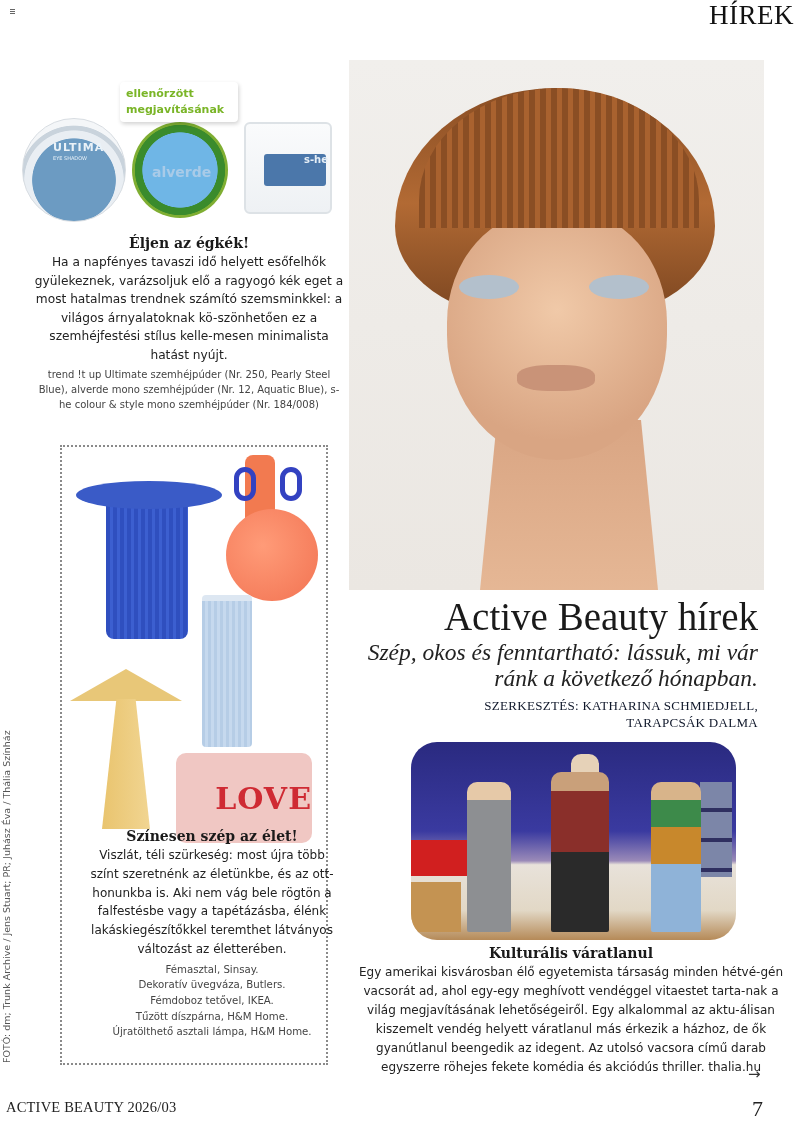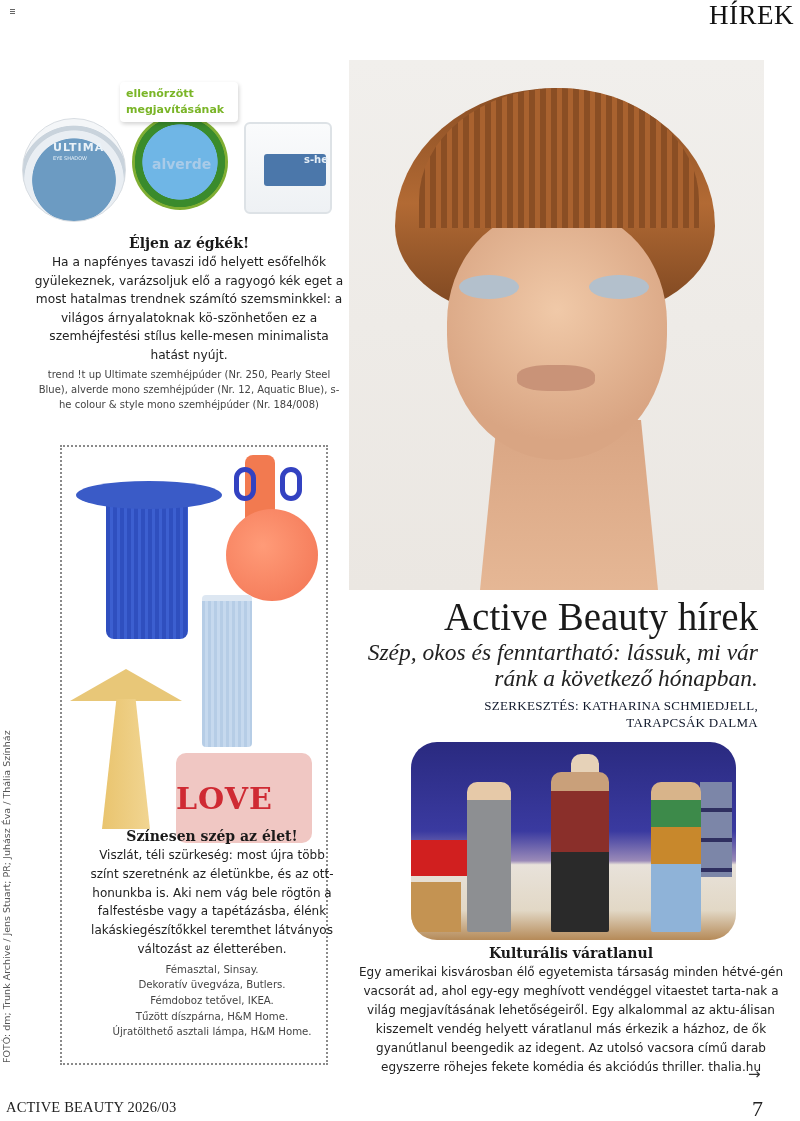--- a/index.html
+++ b/index.html
@@ -10,21 +10,21 @@
   .menu-icon span { display: block; height: 1px; background: #666; margin-bottom: 1px; }
 
   .section-label { position: absolute; right: 6px; top: 0px; font-family: "Liberation Serif", serif; font-size: 27px; letter-spacing: 0.5px; color: #111; }
 
   
   .products-row { position: absolute; left: 18px; top: 78px; width: 330px; height: 150px; }
   .compact { position: absolute; }
   .compact-1 { left: 4px; top: 40px; width: 104px; height: 104px; border-radius: 50%; background: radial-gradient(circle at 50% 60%, #6c9bc2 0 52%, #e9eef3 53% 62%, #c9d3dc 63% 68%, #f4f6f8 69%); border: 1px solid #d8dde2; }
   .compact-1 .brand { position: absolute; left: 30px; top: 22px; font-size: 11px; font-weight: bold; color: #eaf2f8; letter-spacing: 1px; }
   .compact-1 .sub { position: absolute; left: 30px; top: 36px; font-size: 5px; color: #eaf2f8; }
-  .compact-2 { left: 114px; top: 36px; width: 96px; height: 96px; border-radius: 50%; background: radial-gradient(circle, #6fb6e6 0 55%, #3a8b2c 56% 66%, #7fae32 67% 76%, #5d8e25 77%); }
+  .compact-2 { left: 114px; top: 44px; width: 96px; height: 96px; border-radius: 50%; background: radial-gradient(circle, #6fb6e6 0 55%, #3a8b2c 56% 66%, #7fae32 67% 76%, #5d8e25 77%); }
   .compact-2 .brand { position: absolute; left: 20px; top: 42px; font-size: 14px; font-weight: bold; color: #a9cbe8; }
   .compact-3 { left: 226px; top: 44px; width: 88px; height: 92px; background: linear-gradient(#fafbfc, #eef1f4); border: 2px solid #dde2e6; border-radius: 6px; }
   .compact-3 .pan { position: absolute; left: 18px; top: 30px; width: 62px; height: 32px; background: #4b77aa; border-radius: 3px; }
   .compact-3 .brand { position: absolute; left: 58px; top: 30px; font-size: 10px; font-weight: bold; color: #e5eef6; }
   .badge { position: absolute; left: 102px; top: 4px; width: 118px; height: 40px; background: #fff; border-radius: 4px; box-shadow: 1px 2px 4px rgba(0,0,0,0.18); padding: 4px 6px; }
   .badge span { display: block; font-size: 11px; font-weight: bold; color: #7ab527; line-height: 16px; }
 
   .eye-block { position: absolute; left: 34px; top: 233px; width: 310px; text-align: center; }
   .h-serif { font-family: "DejaVu Serif", serif; font-weight: bold; color: #1a1a1a; }
   .eye-block h3 { font-size: 14px; line-height: 20px; }
@@ -37,21 +37,21 @@
   .table-top { left: 14px; top: 34px; width: 146px; height: 28px; border-radius: 50%; background: #3a5bc7; }
   .table-leg { left: 44px; top: 52px; width: 82px; height: 140px; background: repeating-linear-gradient(90deg, #2f4fbf 0 4px, #3c5fd0 4px 7px); border-radius: 0 0 8px 8px; }
   .vase-neck { left: 183px; top: 8px; width: 30px; height: 72px; background: #f27a50; border-radius: 8px 8px 0 0; }
   .vase-body { left: 164px; top: 62px; width: 92px; height: 92px; border-radius: 50%; background: radial-gradient(circle at 40% 40%, #ff9b78, #f27352); }
   .vase-handle { width: 22px; height: 34px; border: 5px solid #3342c1; border-radius: 12px; }
   .vh-l { left: 172px; top: 20px; }
   .vh-r { left: 218px; top: 20px; }
   .tin { left: 140px; top: 148px; width: 50px; height: 152px; background: repeating-linear-gradient(90deg, #b6cde6 0 3px, #c6d9ee 3px 6px); border-radius: 4px; border-top: 6px solid #dde7f2; }
   .lamp-shade { left: 8px; top: 222px; width: 0; height: 0; border-left: 56px solid transparent; border-right: 56px solid transparent; border-bottom: 32px solid #e8c778; }
   .lamp-body { left: 40px; top: 252px; width: 48px; height: 130px; background: linear-gradient(90deg, #e9c46e, #f1d592); clip-path: polygon(30% 0, 70% 0, 100% 100%, 0 100%); }
-  .pillow { left: 114px; top: 306px; width: 136px; height: 90px; background: #f0c7c3; border-radius: 10px; display: flex; align-items: center; justify-content: flex-start; }
+  .pillow { left: 114px; top: 306px; width: 136px; height: 90px; background: #f0c7c3; border-radius: 10px; display: flex; align-items: center; justify-content: flex-end; }
   .pillow span { font-family: "DejaVu Serif", serif; font-weight: bold; font-size: 30px; color: #cf2a33; letter-spacing: 1px; }
 
   .home-text { position: absolute; left: 8px; top: 380px; width: 252px; text-align: center; margin-left: 16px; }
   .home-text h3 { font-size: 14px; line-height: 19px; }
   .home-text .body { font-size: 12px; line-height: 18.8px; color: #222; }
   .home-text .credits { margin-top: 3px; font-size: 10.2px; line-height: 15.6px; color: #444; }
 
   
   .portrait { position: absolute; left: 349px; top: 60px; width: 415px; height: 530px; background: linear-gradient(180deg, #f1efec, #ebe7e2); overflow: hidden; }
   .hair { position: absolute; left: 46px; top: 28px; width: 320px; height: 230px; border-radius: 50% 50% 40% 40% / 60% 60% 40% 40%; background: linear-gradient(180deg, #8a4e24, #b26a34 50%, #7a4520); }

